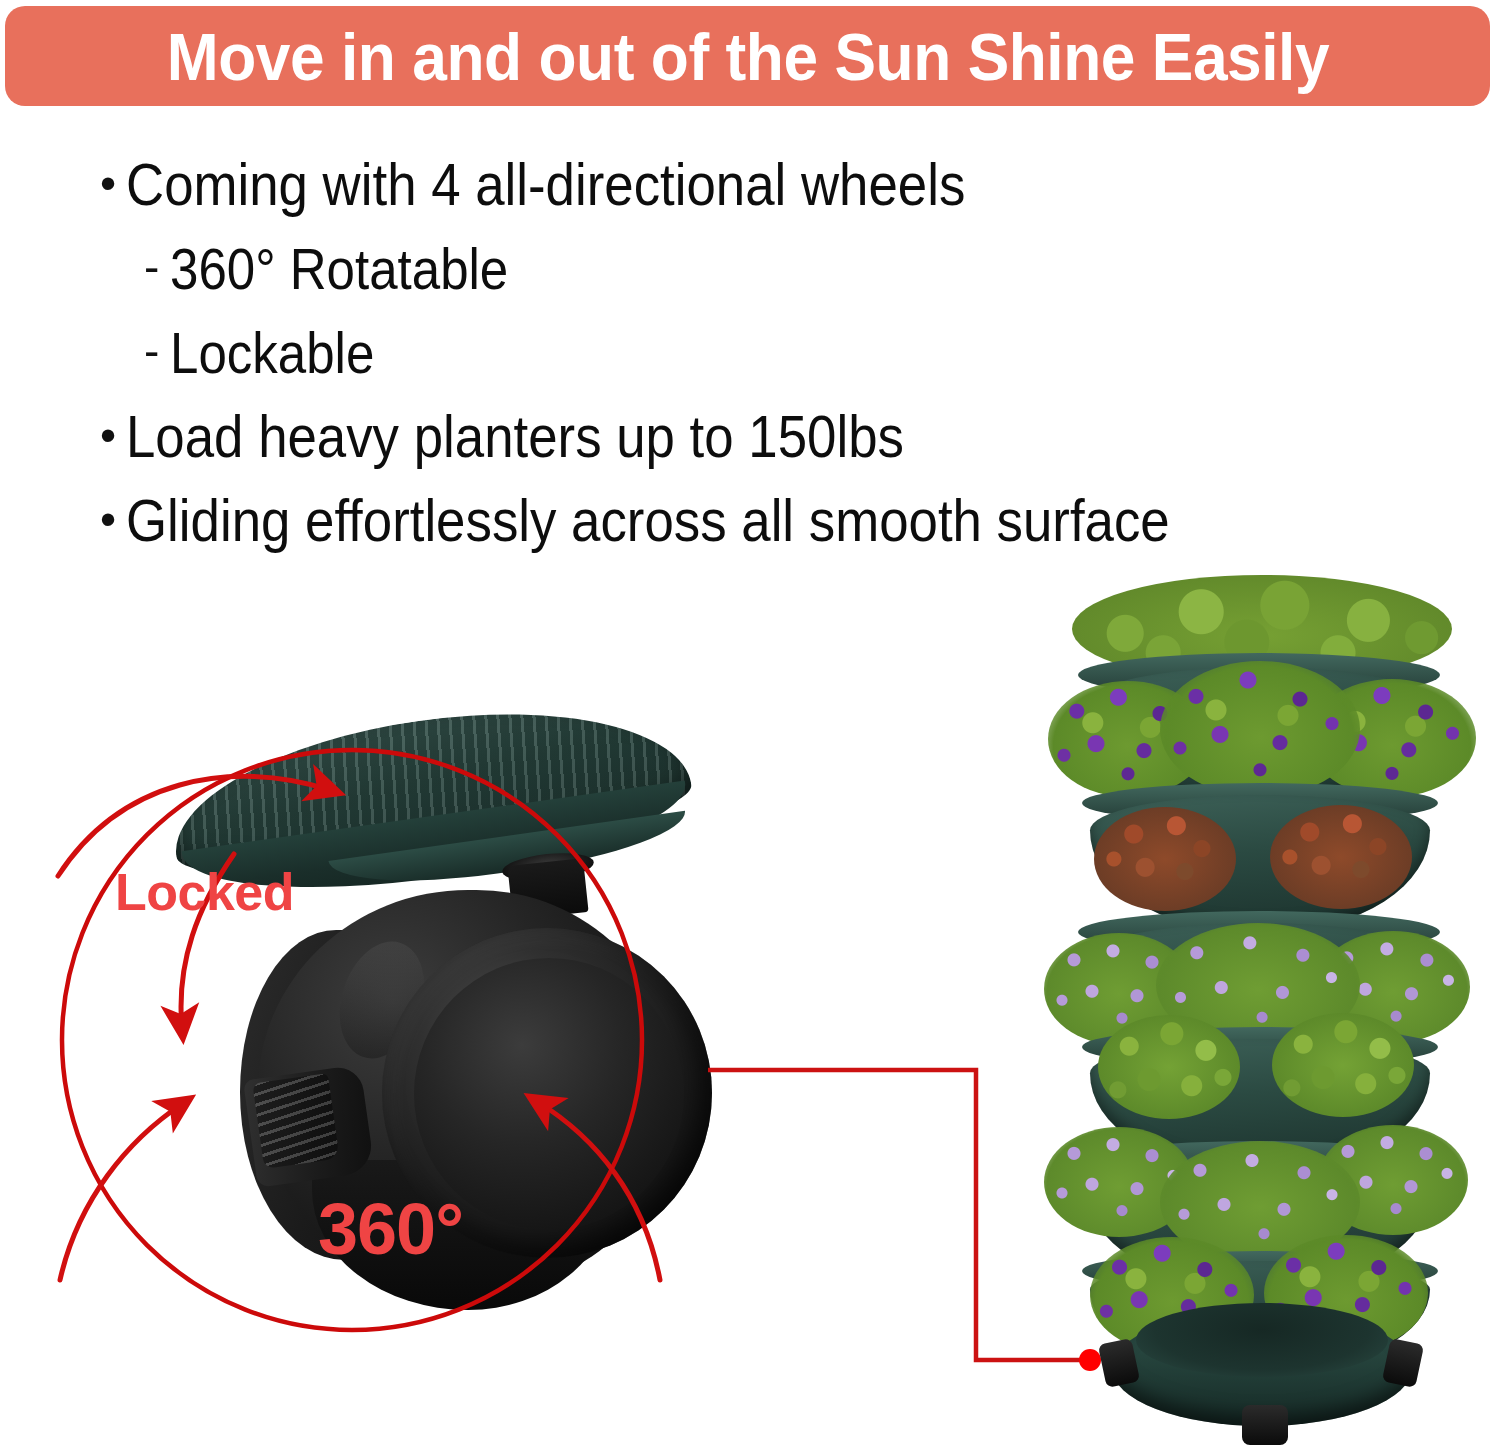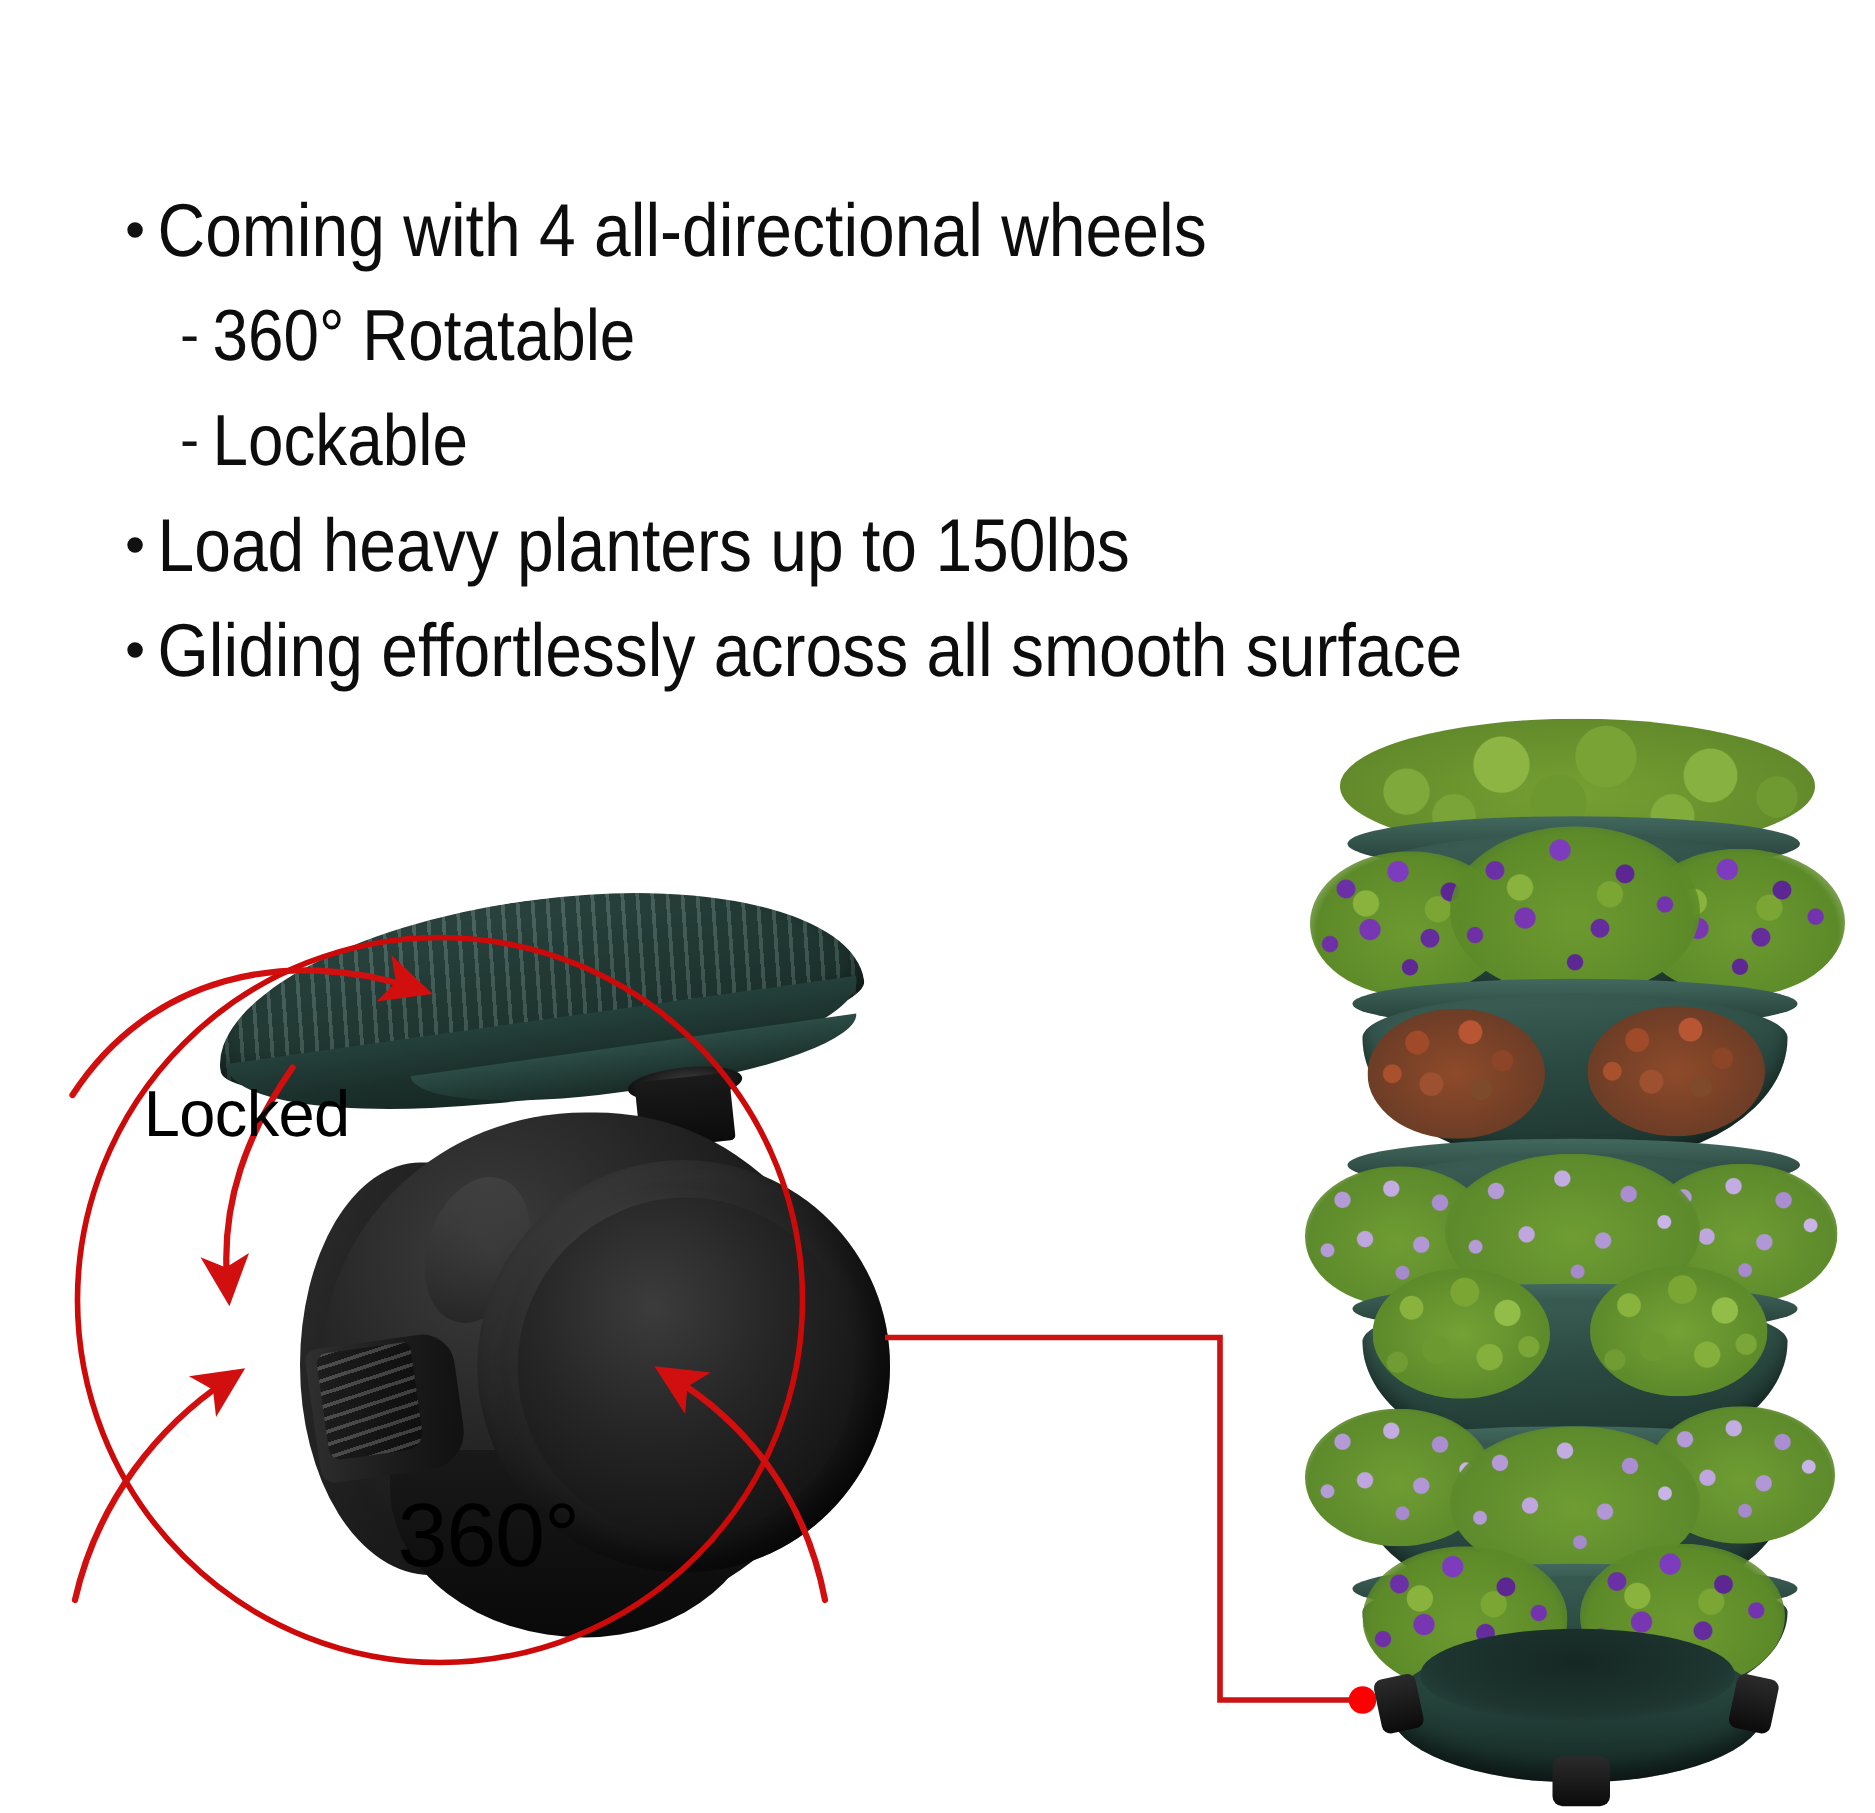--- a/index.html
+++ b/index.html
@@ -127,21 +127,21 @@
   }
   .notch{
     position:absolute;left:280px;top:300px;width:80px;height:120px;
     border-radius:50%;
     background:linear-gradient(160deg,rgba(255,255,255,.07),rgba(0,0,0,.3));
     transform:rotate(18deg);
   }
 
   
   .lbl{
-    position:absolute;color:#000000;font-weight:normal;
+    position:absolute;color:#ef4444;font-weight:bold;
     font-family:"Liberation Sans",sans-serif;white-space:nowrap;
   }
   .lbl-locked{left:115px;top:862px;font-size:52px;letter-spacing:-0.5px;}
   .lbl-360{left:318px;top:1188px;font-size:72px;letter-spacing:-1px;}
 
   
   .callout-svg{position:absolute;left:620px;top:1020px;width:520px;height:400px;}
 
   
   .tower{position:absolute;left:1020px;top:575px;width:470px;height:875px;}
@@ -230,20 +230,23 @@
       radial-gradient(circle at 24% 72%, #7aa437 0 17px, transparent 18px),
       radial-gradient(circle at 70% 72%, #82ad3c 0 17px, transparent 18px),
       radial-gradient(ellipse at 50% 56%, #76a033 0%, #628a2b 72%, rgba(98,138,43,0) 100%);
   }
 </style>
 </head>
 <body>
 
 <div id="stage">
 
+  <div class="banner">
+    <div class="banner-text">Move in and out of the Sun Shine Easily</div>
+  </div>
 
   <div class="bullets">
 
     <div class="b-row">
       <div class="b-dot">•</div>
       <div class="b-txt">Coming with 4 all-directional wheels</div>
     </div>
 
     <div class="b-row b-sub">
       <div class="b-dot">-</div>

